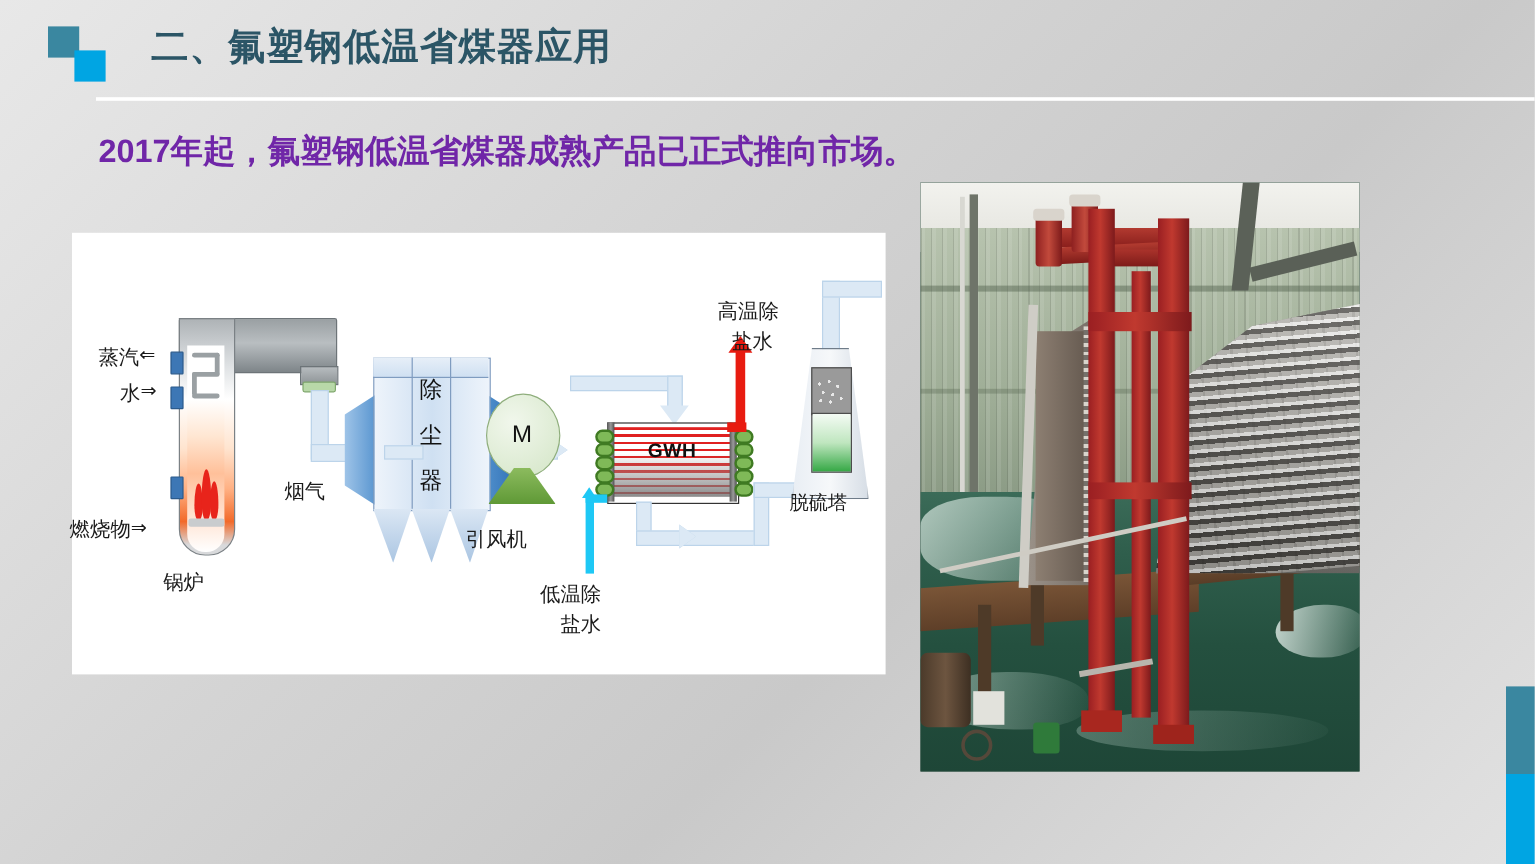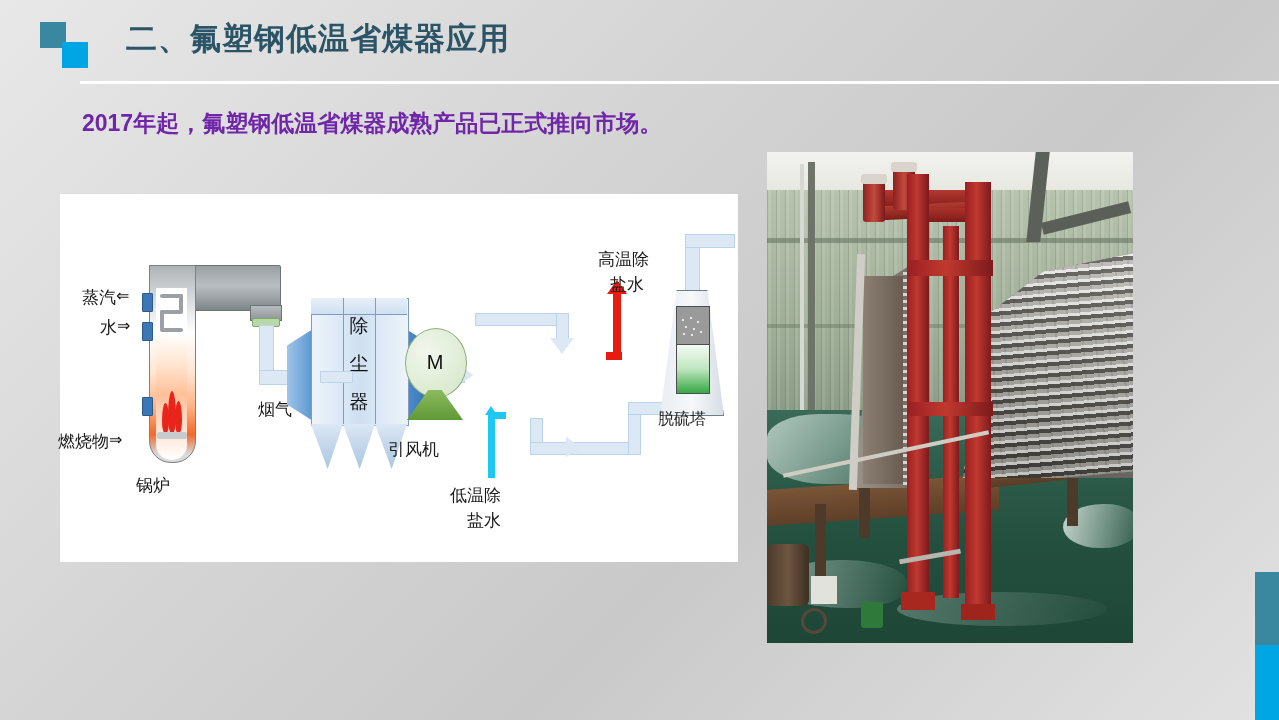--- a/index.html
+++ b/index.html
@@ -21,21 +21,21 @@
     font-size:31px;font-weight:bold;letter-spacing:1px;
     color:#2b5566;white-space:nowrap;
   }
   .title-rule{
     position:absolute;left:80px;top:81px;width:1199px;height:3px;
     background:#ffffff;
   }
 
   .subtitle{
     position:absolute;left:82px;top:108px;
-    font-size:23px;font-weight:bold;color:#7026a8;white-space:nowrap;
+    font-size:27px;font-weight:bold;color:#7026a8;white-space:nowrap;
   }
 
   
   .edge-accent{position:absolute;right:0;width:24px;}
   .edge-accent-top{top:572px;height:73px;background:#3a87a0;}
   .edge-accent-bot{top:645px;height:75px;background:#00a5e3;}
 
   
   .diagram-panel{
     position:absolute;left:60px;top:194px;width:678px;height:368px;
@@ -62,21 +62,21 @@
   .noz{width:9px;height:17px;background:#3d77b5;border:1px solid #2b5a8c;border-radius:1px;position:absolute;}
   .noz-steam{left:82px;top:99px;}
   .noz-water{left:82px;top:128px;}
   .noz-fuel{left:82px;top:203px;}
 
   .lbl{position:absolute;color:#1a1a1a;font-size:17px;white-space:nowrap;font-family:Liberation Sans, sans-serif;}
   .lbl-steam{left:22px;top:92px;}
   .lbl-water{left:40px;top:122px;}
   .lbl-fuel{left:-2px;top:196px;margin-top:40px;}
   .lbl-boiler{left:76px;top:280px;}
-  .lbl-fluegas{left:177px;top:204px;margin-left:21px;}
+  .lbl-fluegas{left:177px;top:204px;}
   .lbl-fan{left:328px;top:244px;}
   .lbl-tower{left:598px;top:215px;font-size:16px;}
   .lbl-hot1{left:538px;top:54px;}
   .lbl-hot2{left:550px;top:79px;}
   .lbl-cold1{left:390px;top:290px;}
   .lbl-cold2{left:407px;top:315px;}
 
   .arr-s{position:absolute;font-size:16px;color:#1a1a1a;}
 
   
@@ -369,20 +369,42 @@
 
     <div class="dg fan-c"></div>
     <div class="dg fan-m">M</div>
     <div class="dg fan-base"></div>
     <div class="lbl lbl-fan">引风机</div>
 
     <div class="pipe pipe-g1"></div>
     <div class="pipe pipe-g2"></div>
     <div class="arrowD arrowD-g"></div>
 
+    <div class="dg gwh-wrap">
+      <div class="gwh-box"></div>
+      <div class="gwh-lines"></div>
+      <div class="gwh-fade"></div>
+      <div class="gwh-bar gwh-bar-l"></div>
+      <div class="gwh-bar gwh-bar-r"></div>
+      <div class="gwh-coil gwh-coil-l">
+        <s style="top:0"></s>
+          <s style="top:11px"></s>
+          <s style="top:22px"></s>
+          <s style="top:33px"></s>
+          <s style="top:44px"></s>
+      </div>
+      <div class="gwh-coil gwh-coil-r">
+        <s style="top:0"></s>
+          <s style="top:11px"></s>
+          <s style="top:22px"></s>
+          <s style="top:33px"></s>
+          <s style="top:44px"></s>
+      </div>
+      <div class="gwh-txt">GWH</div>
+    </div>
 
     <div class="red-v"></div>
     <div class="red-h"></div>
     <div class="red-arrow"></div>
     <div class="lbl lbl-hot1">高温除</div>
     <div class="lbl lbl-hot2">盐水</div>
 
     <div class="cy-v"></div>
     <div class="cy-h"></div>
     <div class="cy-arrow"></div>

